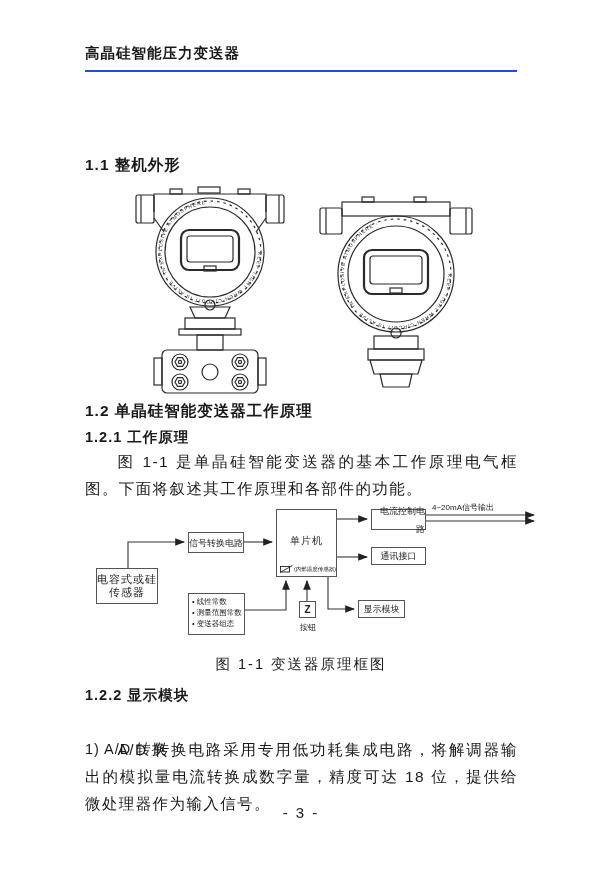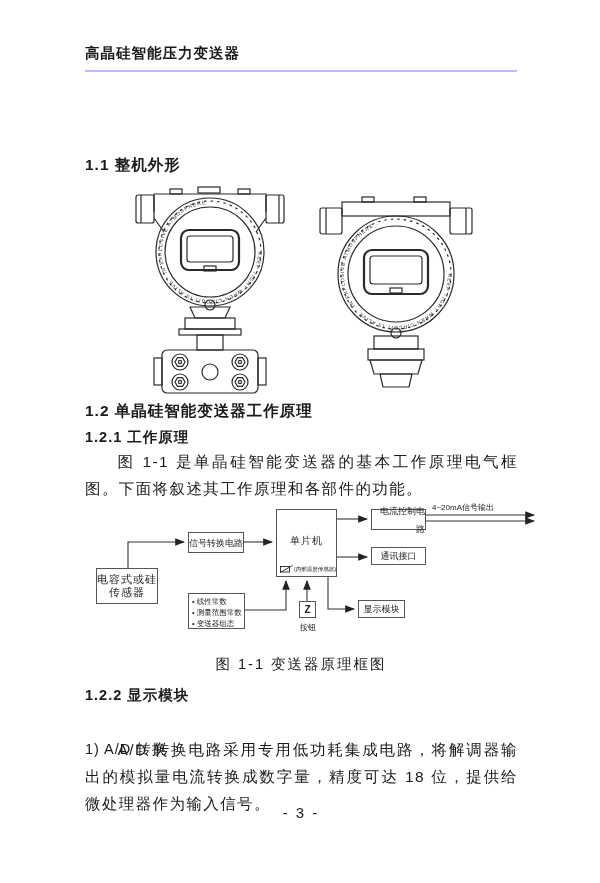--- a/index.html
+++ b/index.html
@@ -5,21 +5,21 @@
   html,body { margin:0; padding:0; background:#ffffff; }
   .page {
     position:relative; width:600px; height:883px; background:#ffffff;
     font-family:"Liberation Sans","DejaVu Sans",sans-serif; color:#1a1a1a;
     overflow:hidden;
   }
   .abs { position:absolute; }
   .doc-header {
     left:85px; top:44px; width:432px;
     font-size:14.5px; font-weight:700; letter-spacing:1px;
-    border-bottom:2px solid #c4b5fd; padding-bottom:7px;
+    border-bottom:2px solid #1d4ed8; padding-bottom:7px;
   }
   .main-title {
     left:85px; top:96px; width:432px; text-align:center;
     font-size:23px; font-weight:700; letter-spacing:5px;
   }
   .h2 { font-size:15.5px; font-weight:700; letter-spacing:1px; }
   .h3 { font-size:14.5px; font-weight:700; letter-spacing:1px; }
   .plain { font-size:14.5px; letter-spacing:1px; }
   .para {
     left:85px; width:433px; font-size:15.5px; line-height:27px;
@@ -38,21 +38,21 @@
   }
   .sensor-box { left:8px; top:68px; width:62px; height:36px; font-size:11px; line-height:13px; letter-spacing:1px; }
   .signal-box { left:100px; top:32px; width:56px; height:21px; font-size:9px; line-height:10px; }
   .mcu-box { left:188px; top:9px; width:61px; height:68px; flex-direction:column; justify-content:flex-start; font-size:10px; }
   .mcu-name { margin-top:24px; letter-spacing:1px; }
   .mcu-bottom { position:absolute; left:3px; bottom:3px; display:flex; align-items:center; gap:1px; }
   .mcu-note { font-size:5.5px; letter-spacing:0; white-space:nowrap; }
   .current-box { left:283px; top:9px; width:55px; height:21px; font-size:9px; line-height:18px;text-align:right; }
   .comm-box { left:283px; top:47px; width:55px; height:18px; font-size:9px; }
   .display-box { left:270px; top:100px; width:47px; height:18px; font-size:9px; }
-  .const-box { left:100px; top:93px; width:57px; height:36px; font-size:7.5px; line-height:11px;
+  .const-box { left:100px; top:93px; width:57px; height:42px; font-size:7.5px; line-height:11px;
                align-items:flex-start; justify-content:flex-start; flex-direction:column; padding:2px 0 8px 3px; text-align:left; }
   .const-box div::before { content:"• "; }
   .z-box { left:211px; top:101px; width:17px; height:17px; font-size:10px; font-weight:700; }
   .z-label { left:203px; top:122px; width:34px; text-align:center; font-size:8px; }
   .out-label { left:344px; top:2px; width:112px; font-size:8px; letter-spacing:0; text-align:left; }
 
   .fig { position:absolute; }
 </style>
 </head>
 <body>

